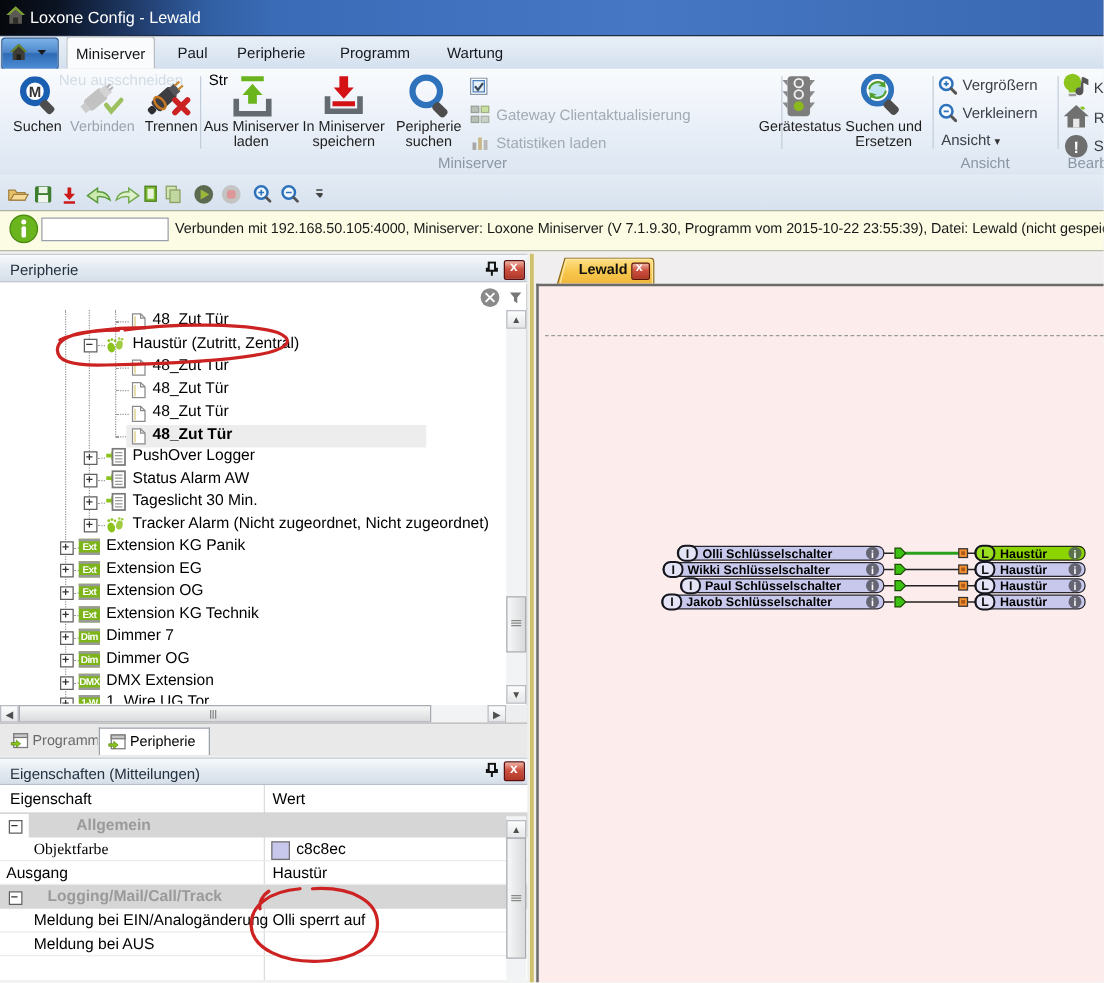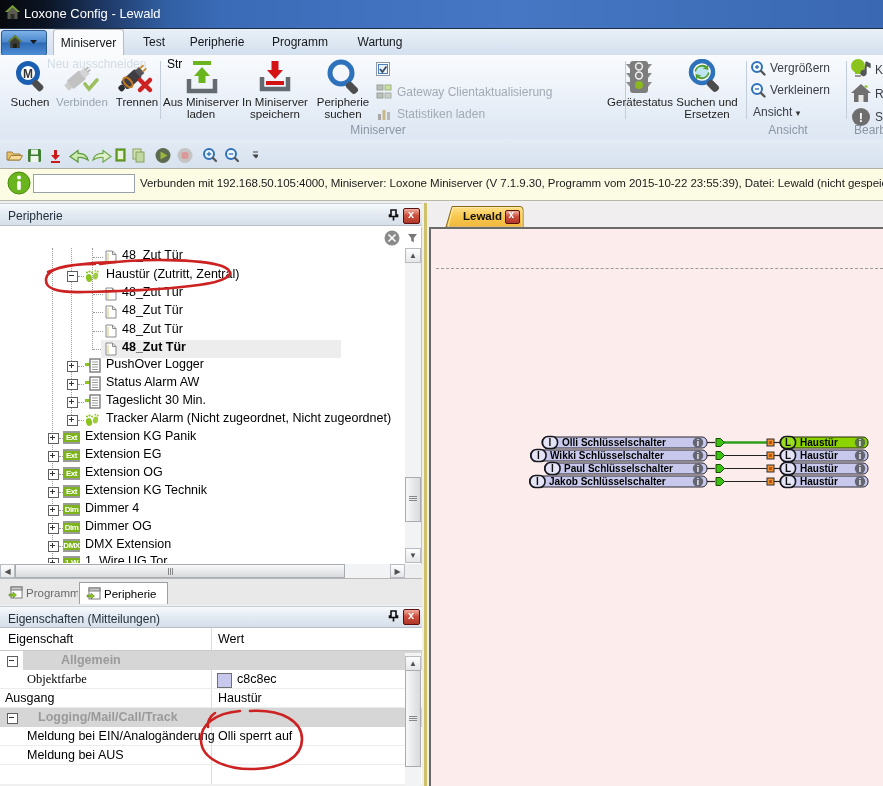--- a/index.html
+++ b/index.html
@@ -66,21 +66,21 @@
   <div class="abs" id="titletext">Loxone Config - Lewald</div>
   <div class="abs" id="tabrow"></div>
   <div class="abs" id="homebtn"></div>
   <svg class="abs" style="top:35px;left:8px;" width="30" height="14" viewBox="0 0 30 14">
     <path d="M7 0 L14 6.5 L11.8 6.5 L11.8 13 L2.2 13 L2.2 6.5 L0 6.5 Z" fill="#3e3e36"></path>
     <path d="M7 0 L14 6.5 L11.8 6.5 L7 2.2 L2.2 6.5 L0 6.5 Z" fill="#6a8a2a"></path>
     <rect x="5.2" y="8.5" width="3.6" height="4.5" fill="#1e1e1a"></rect>
     <path d="M22 5 h7 l-3.5 4 z" fill="#1a1a1a"></path>
   </svg>
   <div class="abs tab" id="tab-active" style="left:53px;width:71px;">Miniserver</div>
-  <div class="abs tab" style="left:130px;width:48px;">Test</div>
+  <div class="abs tab" style="left:130px;width:48px;">Paul</div>
   <div class="abs tab" style="left:185px;width:64px;">Peripherie</div>
   <div class="abs tab" style="left:266px;width:68px;">Programm</div>
   <div class="abs tab" style="left:348px;width:64px;">Wartung</div>
   <div class="abs" id="ribbon"></div>
 
   <div class="abs" style="top:57px;left:47px;font-size:12px;color:#d3dbe4;">Neu ausschneiden</div>
   <div class="abs" style="top:57px;left:167px;font-size:12px;color:#000000;">Str</div>
 
   <svg class="abs" style="top:61px;left:14px;" width="34" height="32" viewBox="0 0 34 32">
     <circle cx="14" cy="12" r="9.5" fill="#fff" stroke="#1b5fb2" stroke-width="5"></circle>
@@ -412,21 +412,21 @@
         <span style="position:absolute;left:85px;">Extension OG</span>
       </div>
     <div class="pmbox plus" style="left:48px;top:221px;"></div>
     <div class="badge" style="left:63px;top:219px;">Ext</div>
     <div class="trow" style="top:235px;">
         <span style="position:absolute;left:85px;">Extension KG Technik</span>
       </div>
     <div class="pmbox plus" style="left:48px;top:239px;"></div>
     <div class="badge" style="left:63px;top:237px;">Ext</div>
     <div class="trow" style="top:253px;">
-        <span style="position:absolute;left:85px;">Dimmer 4</span>
+        <span style="position:absolute;left:85px;">Dimmer 7</span>
       </div>
     <div class="pmbox plus" style="left:48px;top:257px;"></div>
     <div class="badge" style="left:63px;top:255px;">Dim</div>
     <div class="trow" style="top:271px;">
         <span style="position:absolute;left:85px;">Dimmer OG</span>
       </div>
     <div class="pmbox plus" style="left:48px;top:275px;"></div>
     <div class="badge" style="left:63px;top:273px;">Dim</div>
     <div class="trow" style="top:289px;">
         <span style="position:absolute;left:85px;">DMX Extension</span>

